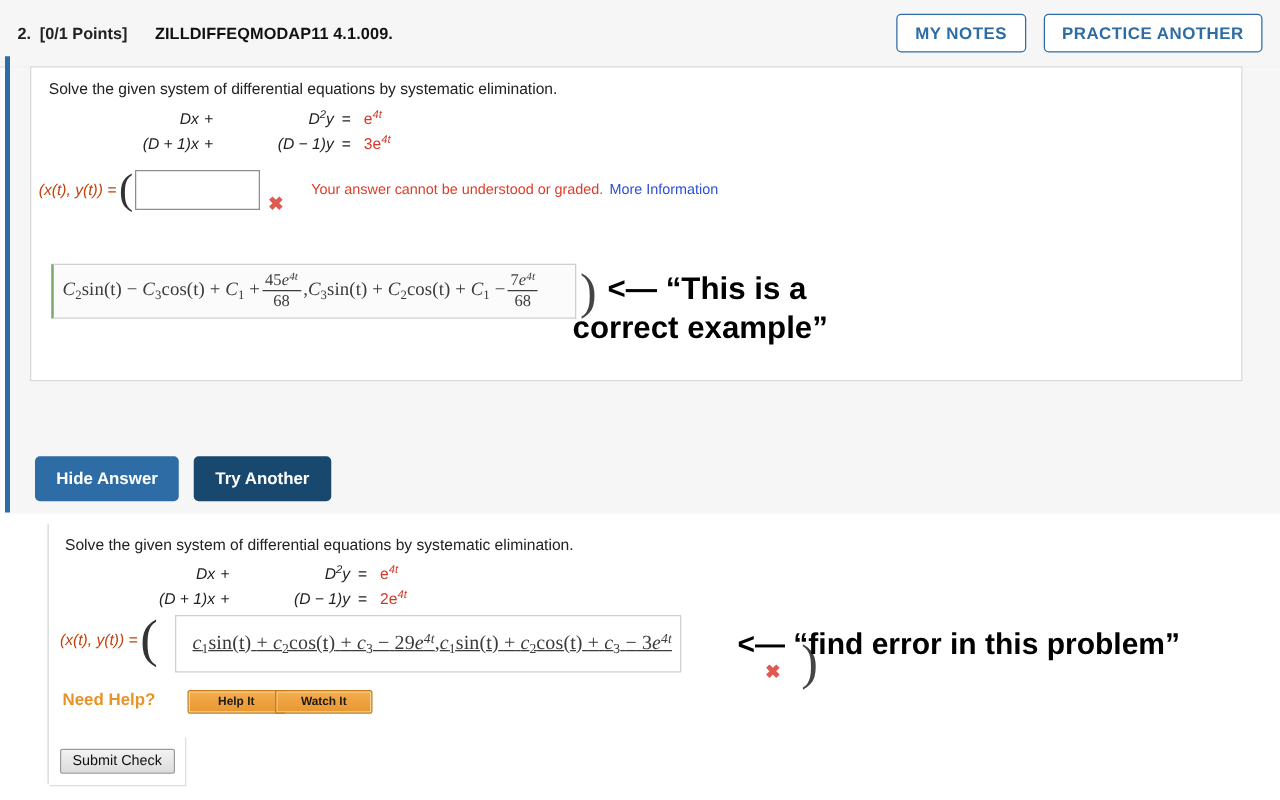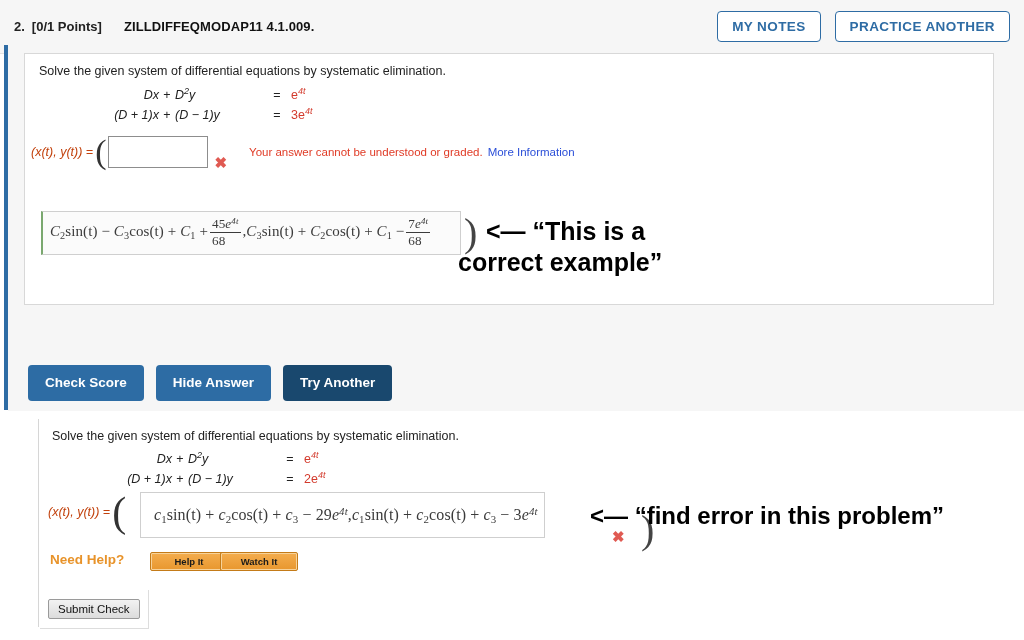--- a/index.html
+++ b/index.html
@@ -57,21 +57,21 @@
   .prompt{
     font-size:12.5px;color:#222;
     position:absolute;left:14px;top:10px;
   }
 
   
   .sys{position:absolute;font-size:12.5px;color:#222;font-style:italic;}
   .sysrow{display:flex;align-items:baseline;white-space:nowrap;}
   .col-a{width:120px;text-align:right;}
   .col-p{width:16px;text-align:center;font-style:normal;}
-  .col-b{width:92px;}
+  .col-b{width:92px;text-align:right;}
   .col-e{width:20px;text-align:center;font-style:normal;}
   .col-r{text-align:left;color:#d33a2c;font-style:normal;padding-left:4px;}
   sup{font-size:.72em;}
   .ital{font-style:italic;}
 
   
   .ansrow{position:absolute;display:flex;align-items:center;}
   .xy-label{font-size:12.5px;font-style:italic;color:#c2410c;}
   .paren{
     font-size:34px;line-height:0;color:#333;font-family:"Liberation Serif",serif;
@@ -93,21 +93,21 @@
   }
   .mjx{
     font-family:"Liberation Serif","DejaVu Serif",serif;
     font-size:15px;color:#3b3b3b;white-space:nowrap;
     padding-left:7px;letter-spacing:.1px;
   }
   .mjx .v{font-style:italic;}
   .msub{font-size:.68em;vertical-align:-.28em;font-style:normal;}
   .msup{font-size:.68em;vertical-align:.48em;font-style:italic;}
   .frac{
-    display:inline-block;vertical-align:middle;
+    display:inline-block;vertical-align:middle;text-align:center;
     margin:0 2px;position:relative;top:-1px;
   }
   .frac .num{display:block;font-size:.88em;border-bottom:1px solid #3b3b3b;padding:0 2px;line-height:1.15;}
   .frac .den{display:block;font-size:.88em;padding:0 2px;line-height:1.15;}
   .bigparen{
     font-size:40px;line-height:0;color:#444;
     font-family:"Liberation Serif",serif;font-weight:300;
   }
 
   
@@ -230,21 +230,20 @@
    <span>−</span><span class="frac"><span class="num"><span>7</span><span class="v">e</span><span class="msup">4t</span></span><span class="den">68</span></span></span>
 </div>
 <div style="position:absolute;left:464px;top:233px;" class="bigparen">)</div>
 
 <div class="annot annot1">
   <div>&lt;— “This is a</div>
   <div style="margin-left:-28px;">correct example”</div>
 </div>
 
 <div class="btnrow">
-  <button class="abtn blue">Check Score</button>
   <button class="abtn blue">Hide Answer</button>
   <button class="abtn navy">Try Another</button>
 </div>
 
 <div class="low-panel"></div>
 
 <div style="position:absolute;left:52px;top:429px;font-size:12.5px;color:#222;">Solve the given system of differential equations by systematic elimination.</div>
 
 <div class="sys" style="left:52px;top:450px;">
   <div class="sysrow">
@@ -262,21 +261,21 @@
     <span class="col-r"><span>2</span><span>e</span><sup class="ital">4t</sup></span>
   </div>
 </div>
 
 <div class="ansrow" style="left:48px;top:505px;">
   <span class="xy-label">(x(t), y(t)) =</span>
   <span class="paren" style="font-size:42px;">(</span>
 </div>
 
 <div class="lowmath">
-  <span class="mjx" style="font-size:16px;color:#3b3b3b;"><span class="v">c</span><span class="msub">1</span><span>sin(t)</span>
+  <span class="mjx" style="font-size:16px;color:#3b3b3b;text-decoration:underline;"><span class="v">c</span><span class="msub">1</span><span>sin(t)</span>
    <span>+</span>
    <span class="v">c</span><span class="msub">2</span><span>cos(t)</span>
    <span>+</span>
    <span class="v">c</span><span class="msub">3</span>
    <span>−</span>
    <span>29</span><span class="v">e</span><span class="msup">4t</span><span>,</span><span class="v">c</span><span class="msub">1</span><span>sin(t)</span>
    <span>+</span>
    <span class="v">c</span><span class="msub">2</span><span>cos(t)</span>
    <span>+</span>
    <span class="v">c</span><span class="msub">3</span>

